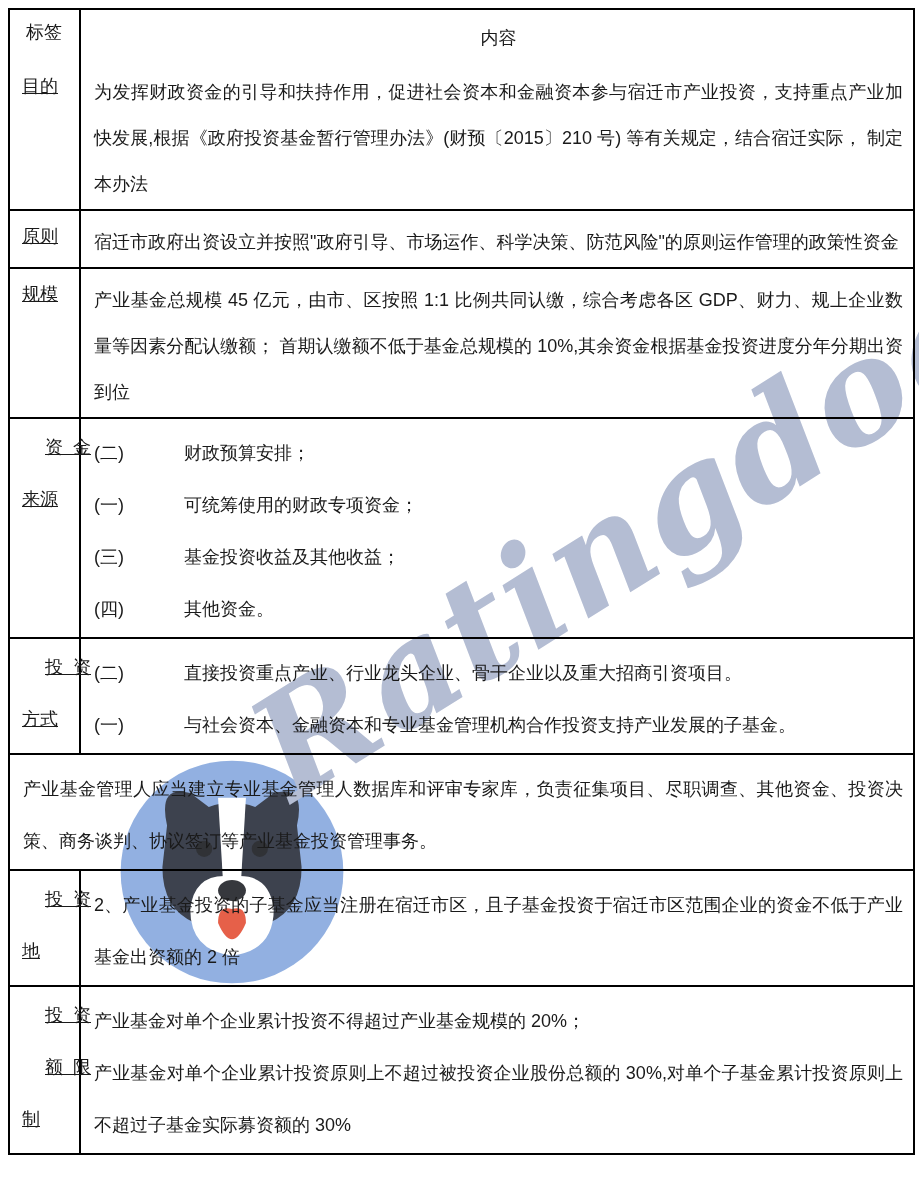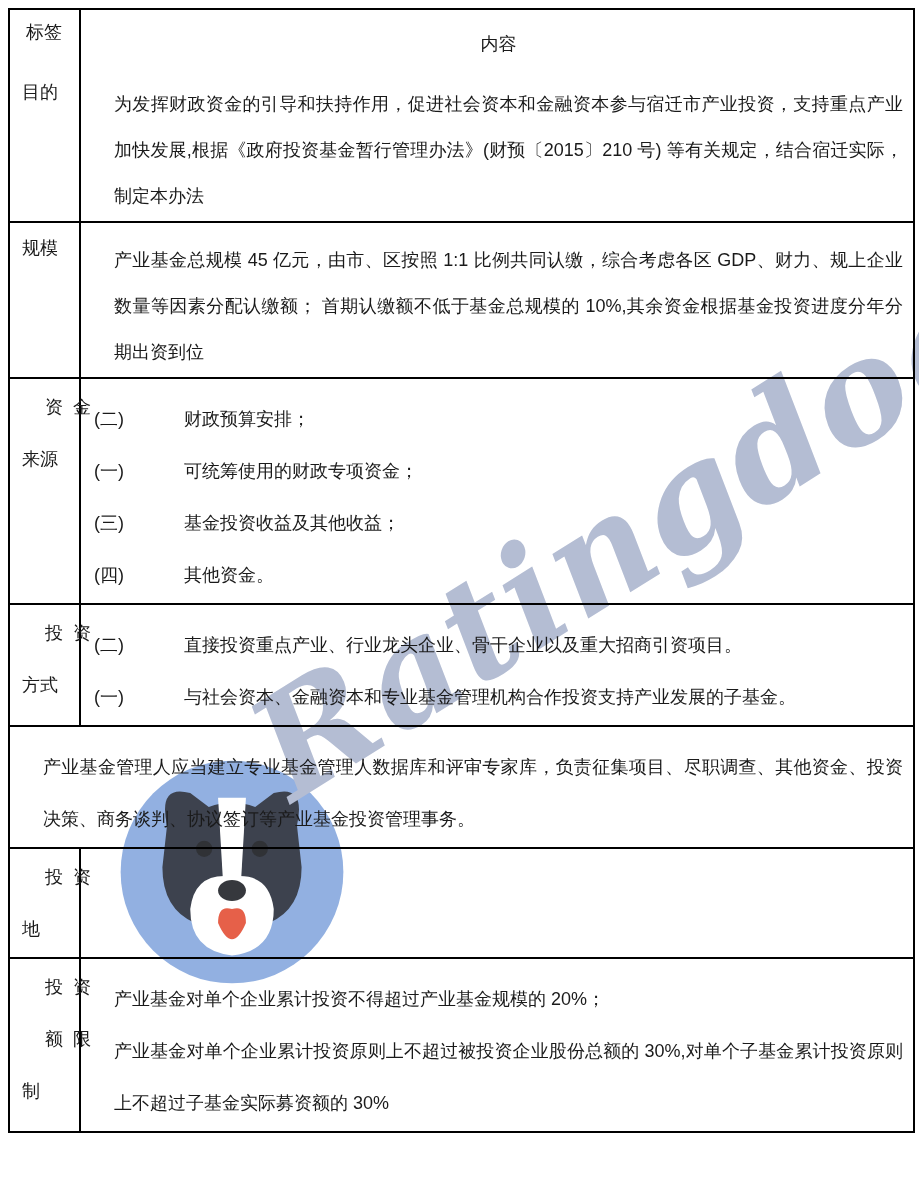--- a/index.html
+++ b/index.html
@@ -23,29 +23,29 @@
     position:absolute;left:8px;top:8px;width:903px;z-index:1;
     border:2px solid #000;background:transparent;
     font-size:18px;
   }
   .t-row{display:flex;border-top:2px solid #000;}
   .t-row:first-child{border-top:none;}
   .label-cell{
     width:71px;flex:0 0 71px;border-right:2px solid #000;
     padding:2px 13px 2px 12px;box-sizing:border-box;
   }
-  .content-cell{flex:1;padding:14px 10px 2px 13px;box-sizing:border-box;}
+  .content-cell{flex:1;padding:8px 10px 2px 13px;box-sizing:border-box;}
   .t-row.dense .label-cell,.t-row.dense .content-cell{line-height:46px;}
   .t-row.loose .label-cell,.t-row.loose .content-cell{line-height:52px;}
   .header-row .label-cell,.header-row .content-cell{line-height:41px;}
   .header-row .label-cell{text-align:center;}
   .header-row .content-cell{text-align:center;}
-  .label-line{width:46px;}
+  .label-line{width:46px;text-decoration:underline;}
   .label-line.just{text-align:justify;text-align-last:justify;margin-left:23px;}
-  .para{text-align:justify;margin-left:20px;}
+  .para{text-align:justify;}
   .item-marker{display:inline-block;width:90px;}
   .wm-color{color:#b4bdd3;}
 </style>
 </head>
 <body>
 
 <div class="watermark-layer">
   <svg class="wm-logo" viewBox="0 0 100 100">
     <circle cx="50" cy="50" r="48" fill="#7fa3dc"></circle>
     <path d="M22 30 Q18 12 32 16 L40 22 Q50 18 60 22 L68 16 Q82 12 78 30 L80 48 Q80 66 66 72 L34 72 Q20 66 20 48 Z" fill="#1c2230"></path>
@@ -64,20 +64,28 @@
     <div class="label-cell">标签</div>
     <div class="content-cell">内容</div>
   </div>
   <div id="rows-host">
       <div class="t-row dense">
         <div class="label-cell">
           <div class="label-line">目的</div>
         </div>
         <div class="content-cell">
           <div class="para">为发挥财政资金的引导和扶持作用，促进社会资本和金融资本参与宿迁市产业投资，支持重点产业加快发展,根据《政府投资基金暂行管理办法》(财预〔2015〕210 号) 等有关规定，结合宿迁实际， 制定本办法</div>
+        </div>
+      </div>
+      <div class="t-row dense">
+        <div class="label-cell">
+          <div class="label-line">原则</div>
+        </div>
+        <div class="content-cell">
+          <div class="para">宿迁市政府出资设立并按照"政府引导、市场运作、科学决策、防范风险"的原则运作管理的政策性资金</div>
         </div>
       </div>
       <div class="t-row dense">
         <div class="label-cell">
           <div class="label-line">规模</div>
         </div>
         <div class="content-cell">
           <div class="para">产业基金总规模 45 亿元，由市、区按照 1:1 比例共同认缴，综合考虑各区 GDP、财力、规上企业数量等因素分配认缴额； 首期认缴额不低于基金总规模的 10%,其余资金根据基金投资进度分年分期出资到位</div>
         </div>
       </div>
@@ -107,20 +115,21 @@
         <div class="content-cell">
           <div class="para">产业基金管理人应当建立专业基金管理人数据库和评审专家库，负责征集项目、尽职调查、其他资金、投资决策、商务谈判、协议签订等产业基金投资管理事务。</div>
         </div>
       </div>
       <div class="t-row loose">
         <div class="label-cell">
           <div class="label-line just">投资</div>
           <div class="label-line">地</div>
         </div>
         <div class="content-cell">
+          <div class="para">2、产业基金投资的子基金应当注册在宿迁市区，且子基金投资于宿迁市区范围企业的资金不低于产业基金出资额的 2 倍</div>
         </div>
       </div>
       <div class="t-row loose">
         <div class="label-cell">
           <div class="label-line just">投资</div>
           <div class="label-line just">额限</div>
           <div class="label-line">制</div>
         </div>
         <div class="content-cell">
           <div class="para">产业基金对单个企业累计投资不得超过产业基金规模的 20%；</div>

